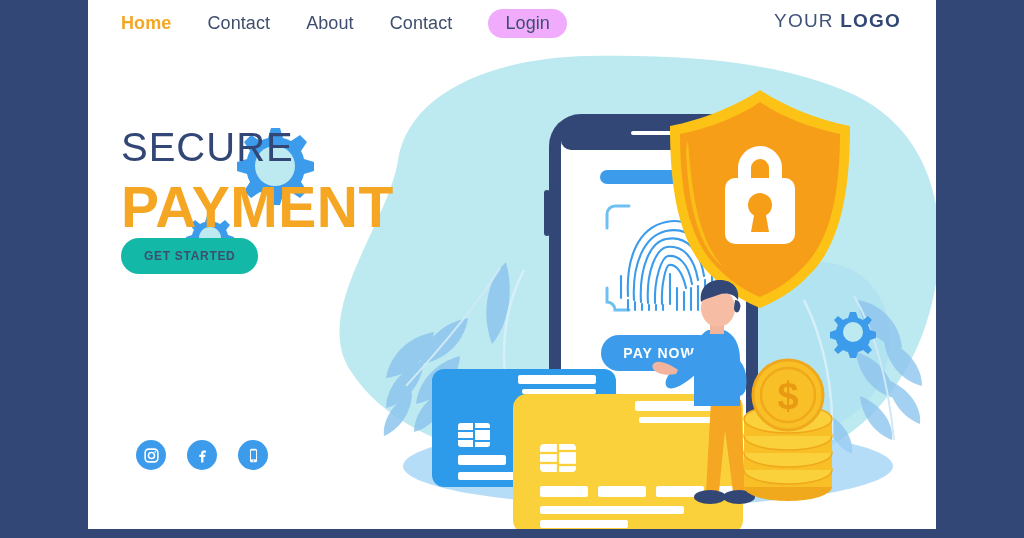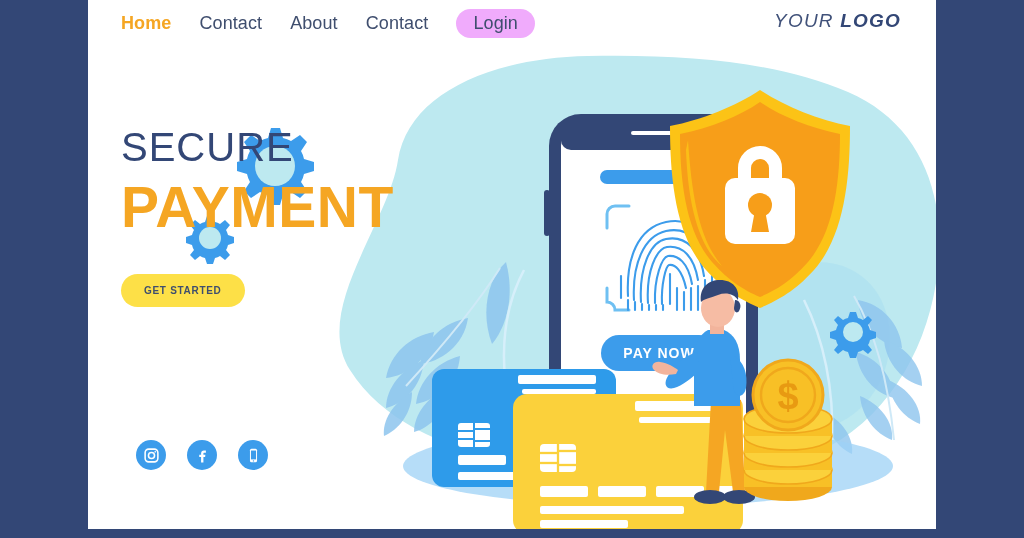--- a/index.html
+++ b/index.html
@@ -28,21 +28,21 @@
     position: absolute;
     left: 0; top: 0;
     width: 848px; height: 46px;
     display: flex;
     align-items: center;
     z-index: 40;
   }
   .nav-links {
     display: flex;
     align-items: center;
-    gap: 28px;
+    gap: 36px;
     margin-left: 33px;
   }
   .nav-link {
     font-size: 18px;
     color: #3f4e6e;
     letter-spacing: .1px;
     cursor: pointer;
     white-space: nowrap;
   }
   .nav-link.active { color: #F5A623; font-weight: bold; }
@@ -51,21 +51,20 @@
     border-radius: 999px;
     padding: 5px 17px 6px 17px;
     line-height: 1;
   }
   .logo {
     position: absolute;
     right: 35px; top: 10px;
     font-size: 19px;
     letter-spacing: 1.2px;
     color: #41527a;
-    font-style: italic;
   }
   .logo b { font-weight: bold; color: #334776; }
 
   
   .hero-text {
     position: absolute;
     left: 33px; top: 118px;
     z-index: 30;
   }
   .headline-1 {
@@ -77,24 +76,23 @@
   }
   .headline-2 {
     font-size: 57px;
     line-height: 62px;
     font-weight: bold;
     letter-spacing: .5px;
     color: #F5A623;
   }
   .cta {
     display: inline-block;
-    margin-top: 36px;
-    background: #fde047;
+    background: #14b8a6;
     color: #3f4e6e;
-    font-size: 10px;
+    font-size: 12px;
     font-weight: bold;
     letter-spacing: .7px;
     padding: 11px 23px;
     border-radius: 999px;
     cursor: pointer;
     border: none;
   }
 
   
   .socials {

